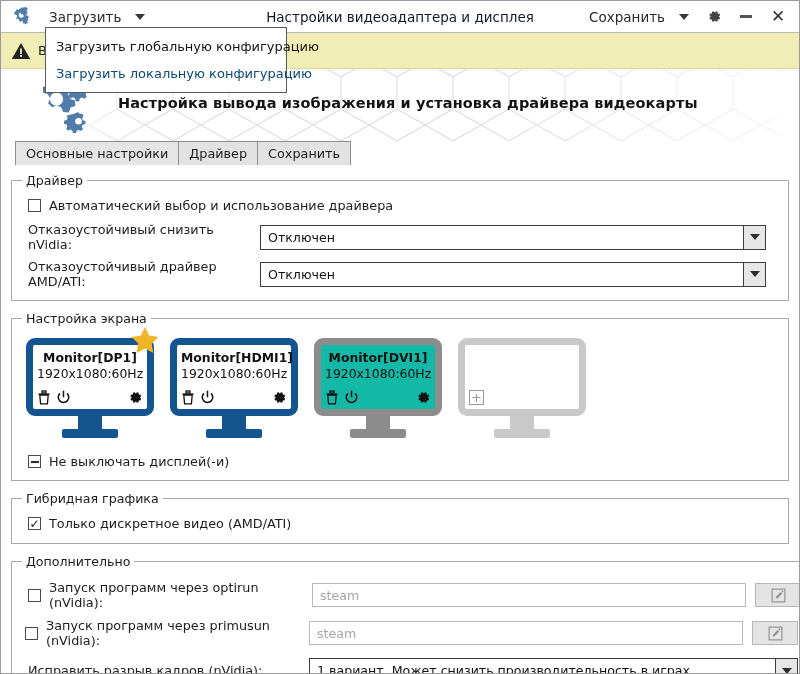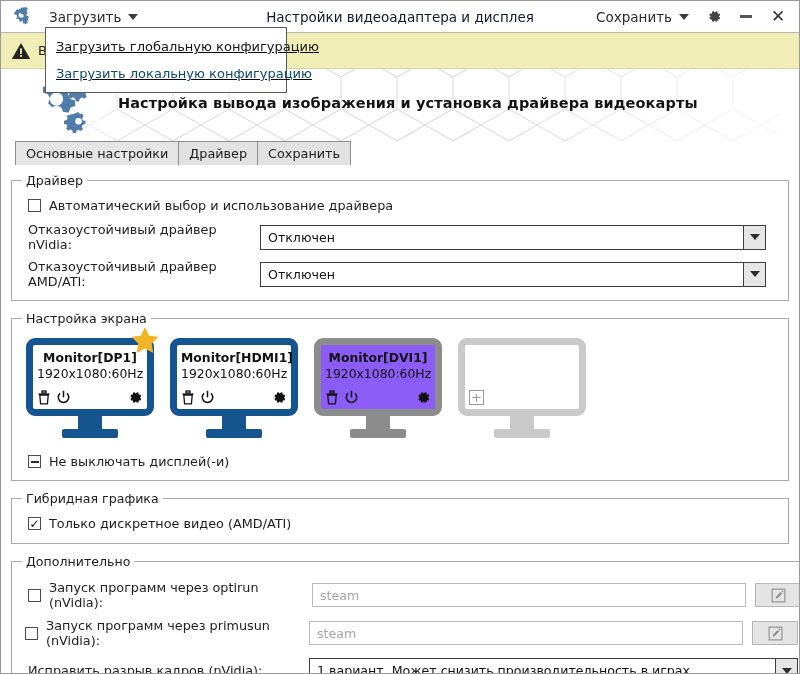--- a/index.html
+++ b/index.html
@@ -23,21 +23,21 @@
     position: relative;
     height: 32px;
     background: #ffffff;
     border-bottom: 1px solid #b8b8b8;
     display: flex;
     align-items: center;
     padding: 0 6px 0 8px;
   }
   .app-icon { width: 26px; height: 26px; flex: 0 0 26px; display:flex; align-items:center; justify-content:center; }
   .menu-btn {
-    display: flex; align-items: center; gap: 7px;
+    display: flex; align-items: center; gap: 14px;
     font-size: 13.5px; color: #2a2a2a;
     padding: 3px 8px; margin-left: 6px;
     cursor: default; white-space: nowrap;
   }
   .caret { width:0;height:0;border-left:5px solid transparent;border-right:5px solid transparent;border-top:6px solid #3a3a3a; }
   .title-text {
     position: absolute; left: 0; right: 0; top: 0; height: 32px;
     display: flex; align-items: center; justify-content: center;
     font-size: 13.5px; color: #0f172a; pointer-events: none;
   }
@@ -162,21 +162,21 @@
   .monitors { display: flex; gap: 16px; padding: 6px 2px 2px 6px; align-items: flex-end; }
   .mon { position: relative; width: 128px; }
   .mon-screen {
     border-radius: 9px;
     height: 78px;
     padding: 5px 4px 4px 4px;
     display: flex; flex-direction: column;
     position: relative;
   }
   .mon.active .mon-screen { border: 7px solid #14548f; background: #ffffff; }
-  .mon.inactive .mon-screen { border: 7px solid #8c8c8c; background: #8b5cf6; }
+  .mon.inactive .mon-screen { border: 7px solid #8c8c8c; background: #14b8a6; }
   .mon.empty .mon-screen { border: 7px solid #c9c9c9; background: #ffffff; }
   .mon-name { font-size: 12.4px; font-weight: 700; color: #111; text-align: center; }
   .mon-res { font-size: 12.4px; color: #111; text-align: center; margin-top: 1px; }
   .mon-icons { margin-top: auto; display: flex; align-items: center; gap: 5px; }
   .mon-icons .spacer { flex: 1; }
   .mon-stand {
     width: 24px; height: 13px; margin: 0 auto;
   }
   .mon-base { width: 56px; height: 9px; margin: 0 auto; border-radius: 2px; }
   .mon.active .mon-stand, .mon.active .mon-base { background: #14548f; }
@@ -300,21 +300,21 @@
 
       <div class="row" style="margin:4px 0 9px 8px;">
         <span class="cb">
           
           
         </span>
         <span class="row-label">Автоматический выбор и использование драйвера</span>
       </div>
 
       <div class="row" style="margin:7px 0 0 8px;">
-        <span class="row-label" style="width:232px;">Отказоустойчивый драйвер nVidia:</span>
+        <span class="row-label" style="width:232px;">Отказоустойчивый снизить nVidia:</span>
         <div class="combo" style="width:506px;">
           <span class="val">Отключен</span>
           <span class="arrowbox">
               <span class="arrow"></span>
             </span>
         </div>
       </div>
 
       <div class="row" style="margin:7px 0 2px 8px;">
         <span class="row-label" style="width:232px;">Отказоустойчивый драйвер AMD/ATI:</span>
@@ -485,21 +485,21 @@
         <div class="combo" style="width:489px;">
           <span class="val">1 вариант. Может снизить производительность в играх</span>
           <span class="arrowbox">
               <span class="arrow"></span>
             </span>
         </div>
       </div>
     </fieldset>
   </div>
 
-  <div style="position:absolute;left:44px;top:26px;width:242px;background:#fff;border:1px solid #5a5a5a;z-index:50;padding:5px 0;text-decoration:underline;">
+  <div style="position:absolute;left:44px;top:26px;width:242px;background:#fff;border:1px solid #5a5a5a;z-index:50;padding:5px 0;">
     <div style="padding:6px 10px;font-size:13px;color:#151515;white-space:nowrap;">
       <span>Загрузить глобальную конфигурацию</span>
     </div>
     <div style="padding:6px 10px;font-size:13px;color:#0c4a6e;white-space:nowrap;">
       <span>Загрузить локальную конфигурацию</span>
     </div>
   </div>
 
 </div>
 

